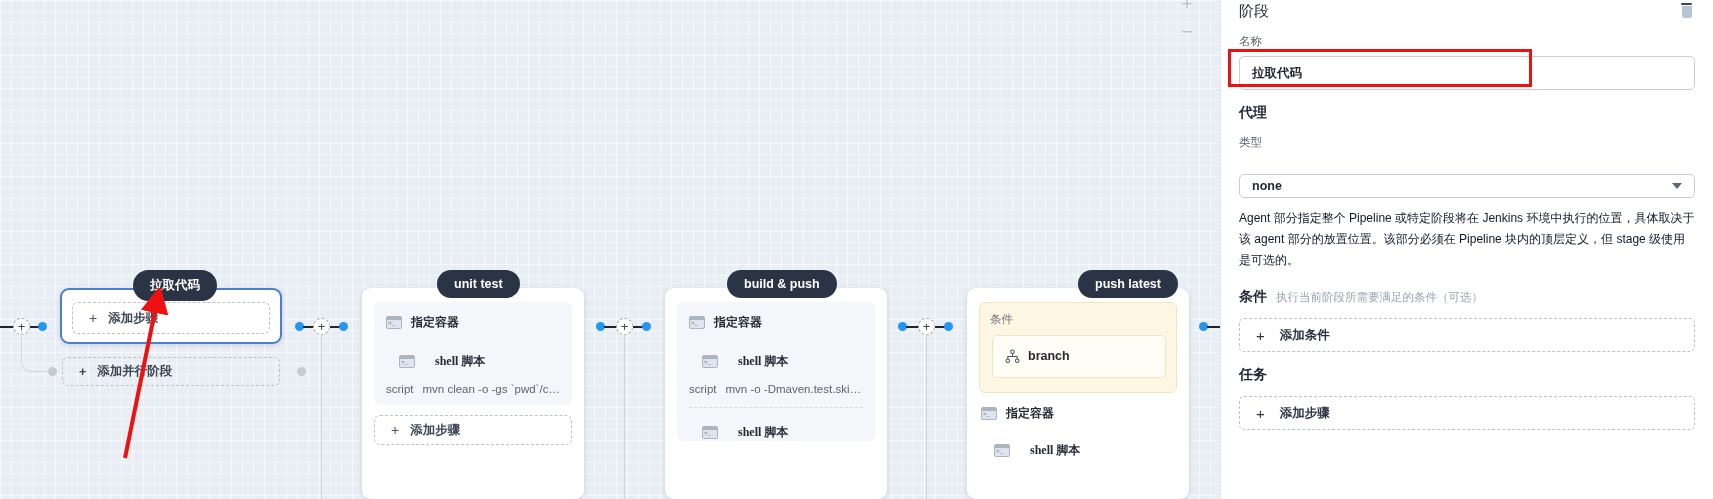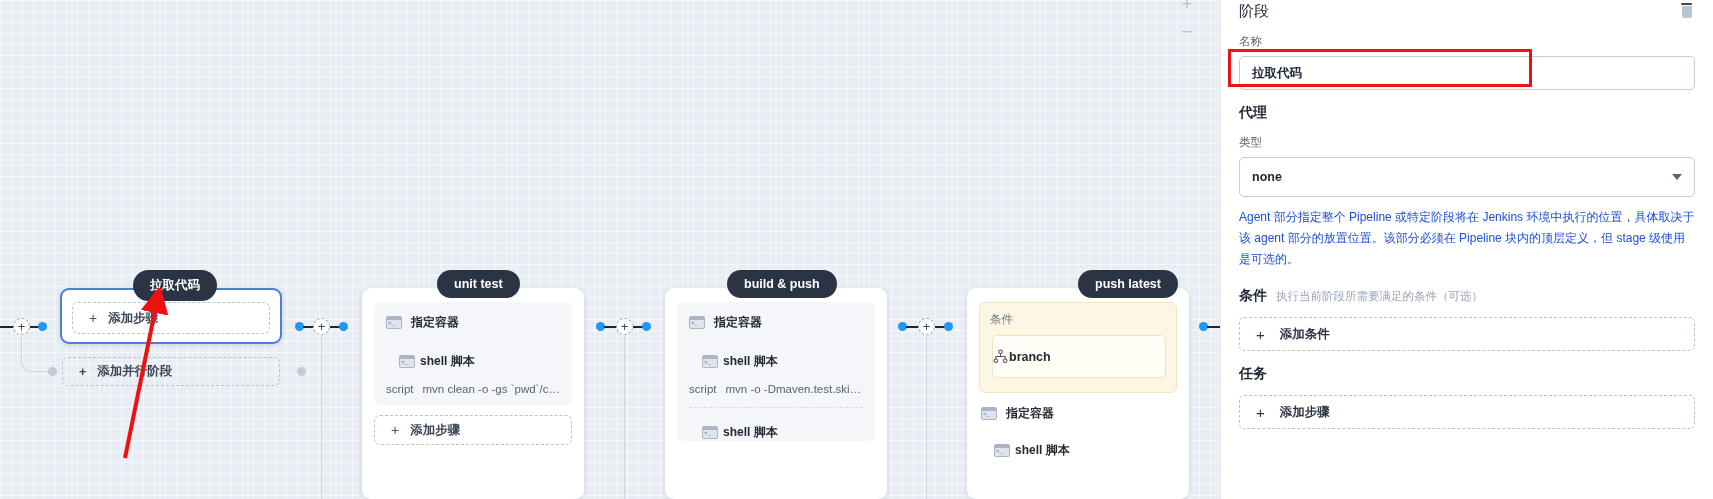--- a/index.html
+++ b/index.html
@@ -92,21 +92,21 @@
     padding: 10px 0 10px 16px;
     color: #3d4654; font-size: 12.5px; font-weight: bold;
   }
 
   .step-group {
     background: #f4f6fa; border-radius: 6px;
     padding: 12px 12px 10px 12px;
   }
   .step-row { display: flex; align-items: center; gap: 9px; }
   .step-row + .step-sub { margin-top: 22px; }
-  .step-sub { display: flex; align-items: center; gap: 5px; padding-left: 13px; }
+  .step-sub { display: flex; align-items: center; gap: 20px; padding-left: 13px; font-family: Liberation Serif, serif; }
   .step-label { font-size: 12px; font-weight: bold; color: #242a33; }
   .step-label.sm { font-size: 12px; }
   .script-line {
     margin-top: 13px; font-size: 11.5px; color: #5a636e;
     white-space: nowrap; overflow: hidden; text-overflow: ellipsis;
   }
   .script-line .k { color: #5a636e; margin-right: 9px; }
   .divider { border-top: 1px dashed #d6dce4; margin-top: 12px; }
 
   
@@ -126,22 +126,22 @@
   }
 
   
   .cond-block {
     background: #fdf6e3; border: 1px solid #f3e4bd; border-radius: 6px;
     padding: 9px 10px 14px 10px;
   }
   .cond-title { font-size: 11.5px; color: #6f7682; margin-bottom: 8px; }
   .cond-item {
     background: #fffdf6; border: 1px solid #f0e3c2; border-radius: 5px;
-    display: flex; align-items: center; gap: 1px;
-    padding: 13px 0; margin-left: 2px;
+    display: flex; gap: 8px;
+    padding: 13px 12px; margin-left: 2px;
   }
   .cond-item .lbl { font-size: 12.5px; font-weight: bold; color: #242a33; }
 
   
   .annot-arrow { position: absolute; left: 105px; top: 288px; z-index: 20; pointer-events: none; }
 
   
   .panel {
     position: absolute; left: 1220px; top: 0;
     width: 493px; height: 499px;
@@ -172,29 +172,29 @@
     font-size: 12.5px; font-weight: bold; color: #212936;
     background: #fff;
   }
   .red-box {
     position: absolute; left: 1228px; top: 49px;
     width: 304px; height: 38px;
     border: 3px solid #ee1111; z-index: 30; pointer-events: none;
   }
   .section-title { font-size: 14px; font-weight: bold; color: #1f2733; margin-top: 14px; }
   .select-input {
-    margin-top: 7px; height: 40px;
+    margin-top: 24px; height: 24px;
     border: 1px solid #c6ccd6; border-radius: 5px;
     display: flex; align-items: center; justify-content: space-between;
     padding: 0 12px;
     font-size: 12.5px; font-weight: bold; color: #212936; background: #fff;
   }
   .chev { width: 0; height: 0; border-left: 5px solid transparent; border-right: 5px solid transparent; border-top: 6px solid #5e6673; }
   .help-text {
-    margin-top: 10px; font-size: 12px; line-height: 21px; color: #1d4ed8;
+    margin-top: 10px; font-size: 12px; line-height: 21px; color: #0f172a;
   }
   .cond-head { margin-top: 17px; display: flex; align-items: baseline; gap: 9px; }
   .cond-head .t { font-size: 14px; font-weight: bold; color: #1f2733; }
   .cond-head .d { font-size: 11.5px; color: #98a3b4; }
   .panel-dashed {
     margin-top: 12px; height: 34px;
     border: 1px dashed #b9c2cd; border-radius: 5px;
     display: flex; align-items: center; gap: 15px; padding-left: 16px;
     font-size: 12.5px; font-weight: bold; color: #2c3442;
   }

